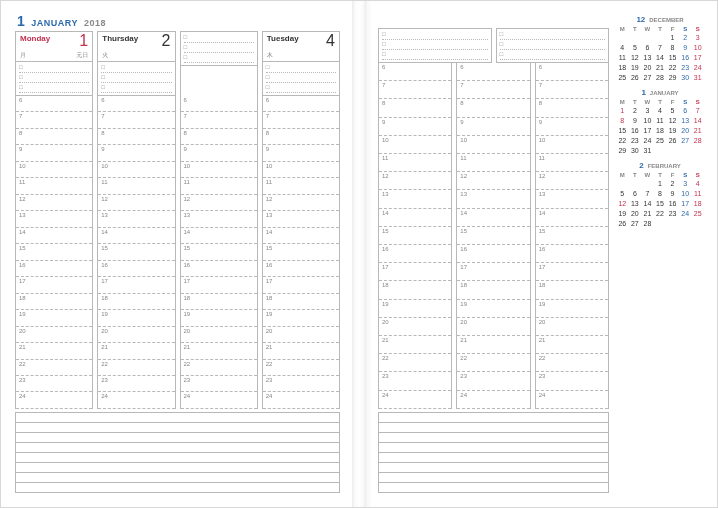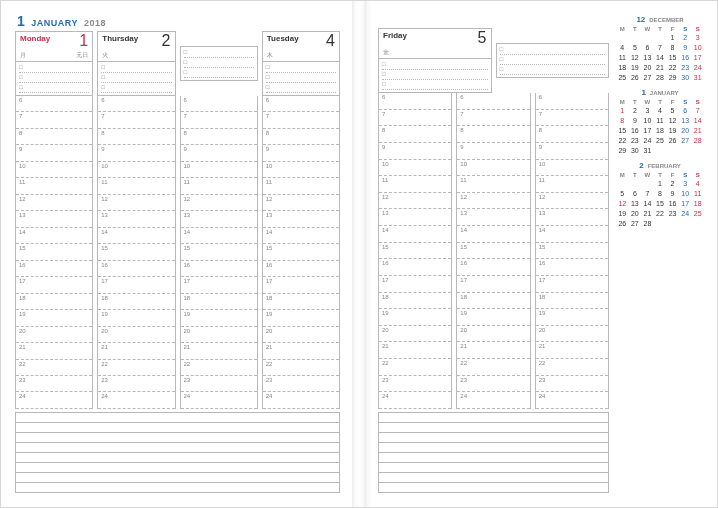--- a/index.html
+++ b/index.html
@@ -43,21 +43,21 @@
   }
   .page-right .page-inner{margin:12px 14px 14px 12px;}
   .header{
     display:flex;align-items:baseline;gap:6px;
     font-size:9px;color:var(--blue);letter-spacing:.5px;
     margin-bottom:2px;padding-left:2px;
     font-weight:600;
   }
   .header .month-num{font-size:14px;font-weight:700;}
   .header .year{color:var(--faint);font-weight:700;}
-  .days-row{display:flex;gap:4px;align-items:center;}
+  .days-row{display:flex;gap:4px;}
   .page-right .days-row{gap:4px;}
   .day-col{
     flex:1 1 0;
     border:1px solid var(--rule);
     border-bottom:none;
     box-sizing:border-box;
   }
   .day-head{
     height:30px;
     border-bottom:1px solid var(--rule);
@@ -284,26 +284,20 @@
 </div>
 
 <div class="gutter"></div>
 
 <div class="page page-right">
   <div class="page-inner">
     <div class="week-pane">
       <div class="right-header-spacer"></div>
       <div class="days-row" id="right-days">
           <div class="day-col">
-            <div class="day-head">
-              <div class="day-name" style="color:#333333">Friday</div>
-              <div class="day-num" style="color:#333333">5</div>
-              <div class="day-jp">金</div>
-              <div class="day-tick"></div>
-            </div>
             <div class="day-todo">
               <div class="todo-line">□</div>
               <div class="todo-line">□</div>
               <div class="todo-line">□</div>
             </div>
           </div>
           <div class="day-col">
             <div class="day-todo">
               <div class="todo-line">□</div>
               <div class="todo-line">□</div>

